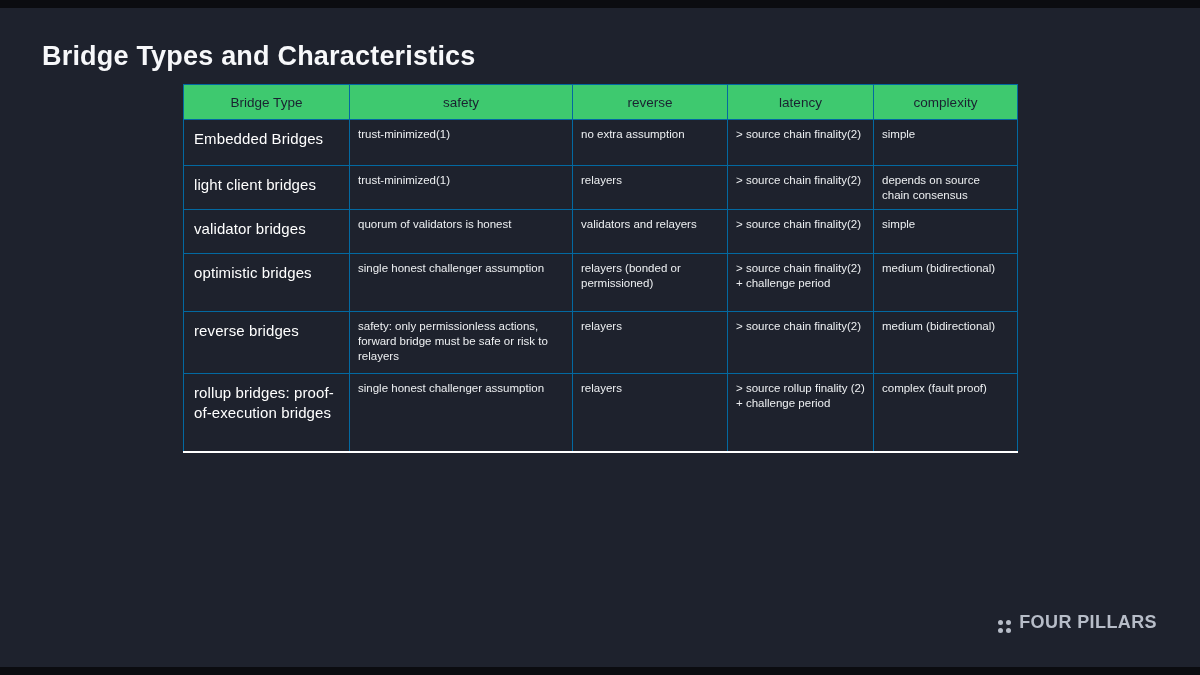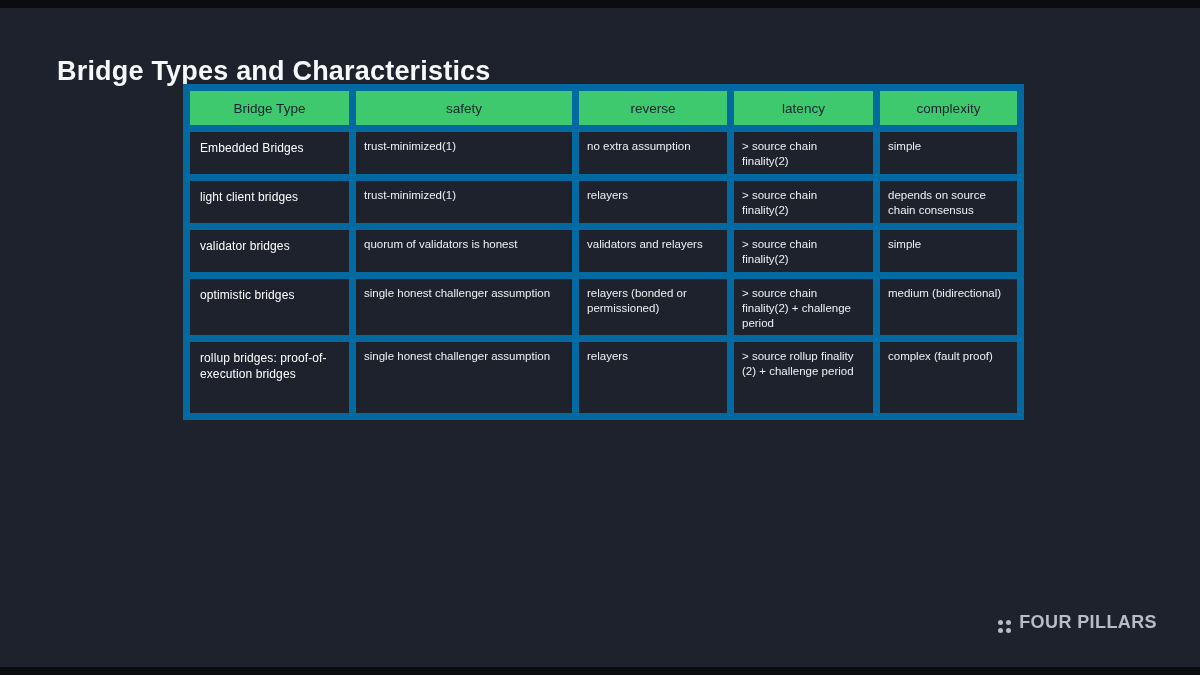--- a/index.html
+++ b/index.html
@@ -13,56 +13,56 @@
   .bar {
     position: absolute; left: 0; width: 1200px; height: 8px;
     background: #0b0c10;
   }
   .bar-top { top: 0; }
   .bar-bottom { bottom: 0; }
 
   .page-title {
     position: absolute;
     left: 42px; top: 41px;
-    margin: 15px;
+    margin: 0;
     font-size: 27px;
     font-weight: 700;
     color: #f7f8fa;
     letter-spacing: 0.2px;
   }
 
   table.bridge-table {
     position: absolute;
     left: 183px; top: 84px;
     width: 834px;
     border-collapse: collapse;
     table-layout: fixed;
     border: 1px solid #ffffff;
     border-bottom-width: 2px;
   }
   table.bridge-table th, table.bridge-table td {
-    border: 7px solid #0369a1;
+    border: 1px solid #0369a1;
   }
   table.bridge-table thead th {
     background: #3ec96f;
     color: #1a2230;
     font-weight: 400;
     font-size: 13.5px;
     height: 30px;
     text-align: center;
     vertical-align: middle;
     padding: 2px 4px;
   }
   table.bridge-table td {
     background: #1e222d;
     vertical-align: top;
   }
   td.col-type {
     color: #ffffff;
-    font-size: 12px;
+    font-size: 15px;
     line-height: 1.32;
     padding: 9px 8px 6px 10px;
     letter-spacing: 0.1px;
   }
   td.col-val {
     color: #eef0f2;
     font-size: 11.5px;
     line-height: 1.3;
     padding: 7px 8px 5px 8px;
   }
@@ -139,20 +139,27 @@
         <td class="col-val">&gt; source chain finality(2)</td>
         <td class="col-val">simple</td>
       </tr>
       <tr style="height: 58px;">
         <td class="col-type">optimistic bridges</td>
         <td class="col-val">single honest challenger assumption</td>
         <td class="col-val">relayers (bonded or permissioned)</td>
         <td class="col-val">&gt; source chain finality(2) + challenge period</td>
         <td class="col-val">medium (bidirectional)</td>
       </tr>
+      <tr style="height: 62px;">
+        <td class="col-type">reverse bridges</td>
+        <td class="col-val">safety: only permissionless actions, forward bridge must be safe or risk to relayers</td>
+        <td class="col-val">relayers</td>
+        <td class="col-val">&gt; source chain finality(2)</td>
+        <td class="col-val">medium (bidirectional)</td>
+      </tr>
       <tr style="height: 78px;">
         <td class="col-type">rollup bridges: proof-of-execution bridges</td>
         <td class="col-val">single honest challenger assumption</td>
         <td class="col-val">relayers</td>
         <td class="col-val">&gt; source rollup finality (2) + challenge period</td>
         <td class="col-val">complex (fault proof)</td>
       </tr>
     </tbody>
 </table>
 

